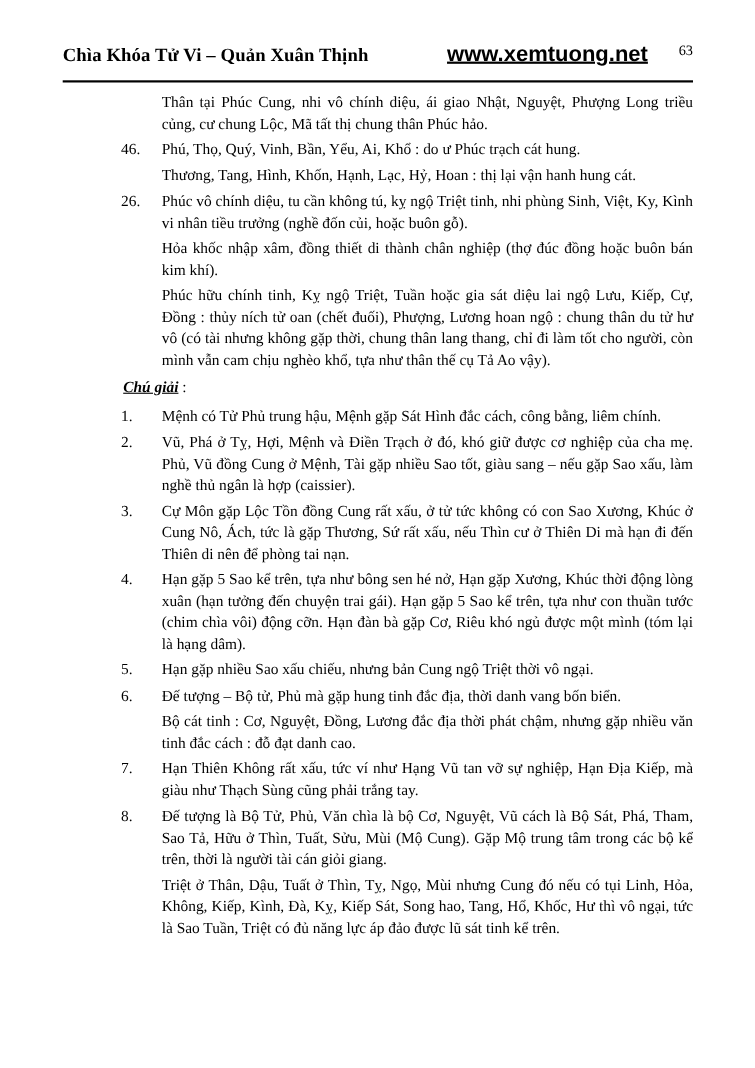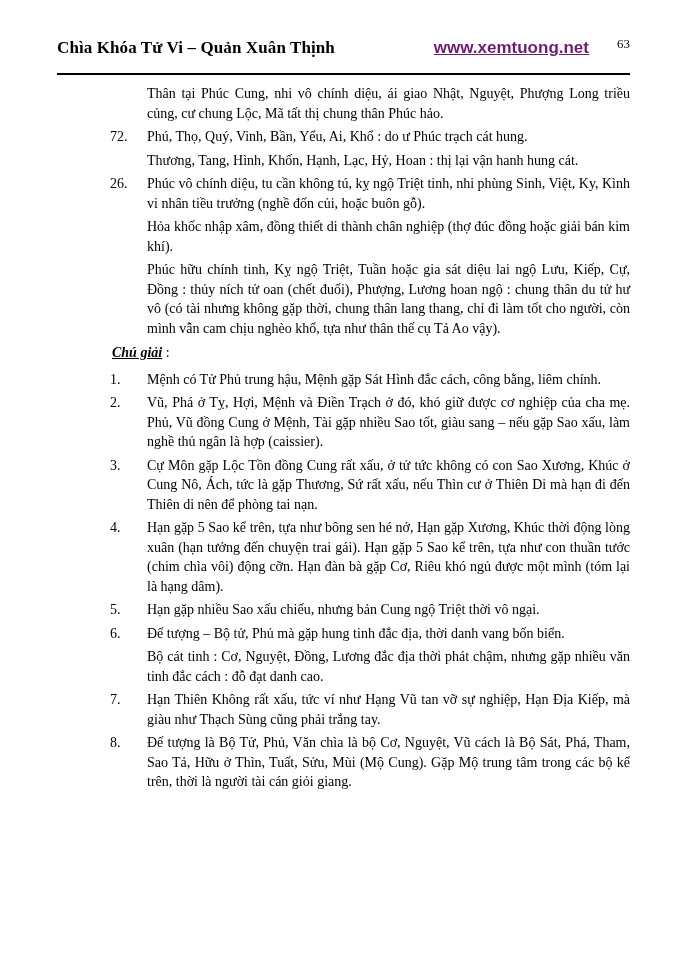--- a/index.html
+++ b/index.html
@@ -17,22 +17,22 @@
     position:absolute; top:38px; left:57px; width:573px;
     display:flex; justify-content:space-between; align-items:baseline;
   }
   .hdr-title {
     font-size:17px; font-weight:bold; letter-spacing:0.1px;
     white-space:nowrap;
   }
   .hdr-right { display:flex; align-items:baseline; }
   .hdr-link {
     font-family:"Liberation Sans", sans-serif;
-    font-weight:bold; font-size:17px;
-    color:#701a75; text-decoration:underline;
+    font-weight:bold; font-size:20px;
+    color:#000000; text-decoration:underline;
     cursor:pointer; white-space:nowrap;
   }
   .hdr-pagenum {
     font-size:13px; margin-left:28px; position:relative; top:-5px;
   }
   .rule {
     position:absolute; top:73px; left:57px; width:573px;
     border-top:2px solid #000;
   }
 
@@ -68,32 +68,32 @@
   </div>
 
   <div class="rule"></div>
 
   <div class="doc">
     <div id="upper-blocks">
         <div class="block">
           <p>Thân tại Phúc Cung, nhi vô chính diệu, ái giao Nhật, Nguyệt, Phượng Long triều củng, cư chung Lộc, Mã tất thị chung thân Phúc hảo.</p>
         </div>
         <div class="block">
-          <span class="num">72.</span>
+          <span class="num">46.</span>
           <p>Phú, Thọ, Quý, Vinh, Bần, Yểu, Ai, Khổ : do ư Phúc trạch cát hung.</p>
         </div>
         <div class="block">
           <p>Thương, Tang, Hình, Khốn, Hạnh, Lạc, Hỷ, Hoan : thị lại vận hanh hung cát.</p>
         </div>
         <div class="block">
           <span class="num">26.</span>
           <p>Phúc vô chính diệu, tu cần không tú, kỵ ngộ Triệt tinh, nhi phùng Sinh, Việt, Ky, Kình vi nhân tiều trưởng (nghề đốn củi, hoặc buôn gỗ).</p>
         </div>
         <div class="block">
-          <p>Hỏa khốc nhập xâm, đồng thiết di thành chân nghiệp (thợ đúc đồng hoặc giải bán kim khí).</p>
+          <p>Hỏa khốc nhập xâm, đồng thiết di thành chân nghiệp (thợ đúc đồng hoặc buôn bán kim khí).</p>
         </div>
         <div class="block">
           <p>Phúc hữu chính tinh, Kỵ ngộ Triệt, Tuần hoặc gia sát diệu lai ngộ Lưu, Kiếp, Cự, Đồng : thủy ních tử oan (chết đuối), Phượng, Lương hoan ngộ : chung thân du tử hư vô (có tài nhưng không gặp thời, chung thân lang thang, chỉ đi làm tốt cho người, còn mình vẫn cam chịu nghèo khổ, tựa như thân thế cụ Tả Ao vậy).</p>
         </div>
       </div>
 
     <div class="section-heading">
       <span class="sh-label">Chú giải</span><span class="sh-suffix"> :</span>
     </div>
 
@@ -126,16 +126,19 @@
           <p>Bộ cát tinh : Cơ, Nguyệt, Đồng, Lương đắc địa thời phát chậm, nhưng gặp nhiều văn tinh đắc cách : đỗ đạt danh cao.</p>
         </div>
         <div class="block">
           <span class="num">7.</span>
           <p>Hạn Thiên Không rất xấu, tức ví như Hạng Vũ tan vỡ sự nghiệp, Hạn Địa Kiếp, mà giàu như Thạch Sùng cũng phải trắng tay.</p>
         </div>
         <div class="block">
           <span class="num">8.</span>
           <p>Đế tượng là Bộ Tử, Phủ, Văn chìa là bộ Cơ, Nguyệt, Vũ cách là Bộ Sát, Phá, Tham, Sao Tả, Hữu ở Thìn, Tuất, Sửu, Mùi (Mộ Cung). Gặp Mộ trung tâm trong các bộ kể trên, thời là người tài cán giỏi giang.</p>
         </div>
+        <div class="block">
+          <p>Triệt ở Thân, Dậu, Tuất ở Thìn, Tỵ, Ngọ, Mùi nhưng Cung đó nếu có tụi Linh, Hỏa, Không, Kiếp, Kình, Đà, Kỵ, Kiếp Sát, Song hao, Tang, Hổ, Khốc, Hư thì vô ngại, tức là Sao Tuần, Triệt có đủ năng lực áp đảo được lũ sát tinh kể trên.</p>
+        </div>
       </div>
   </div>
 
 </div>
 
 </body></html>

